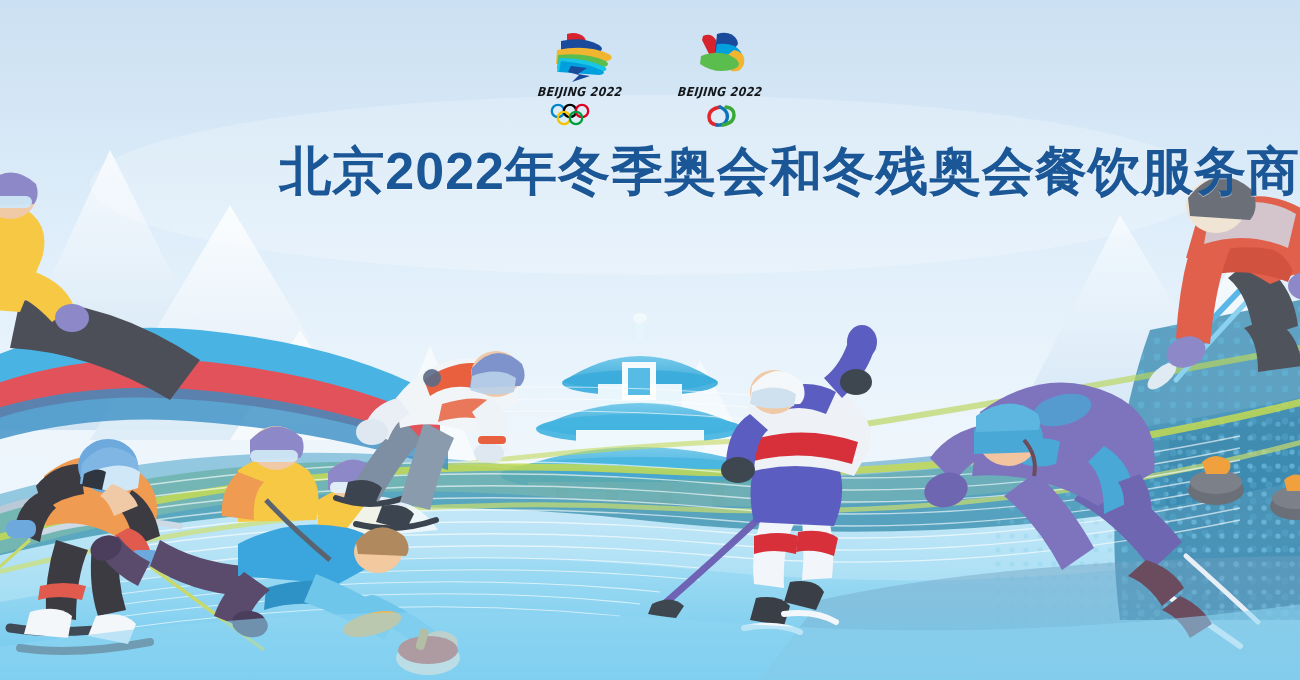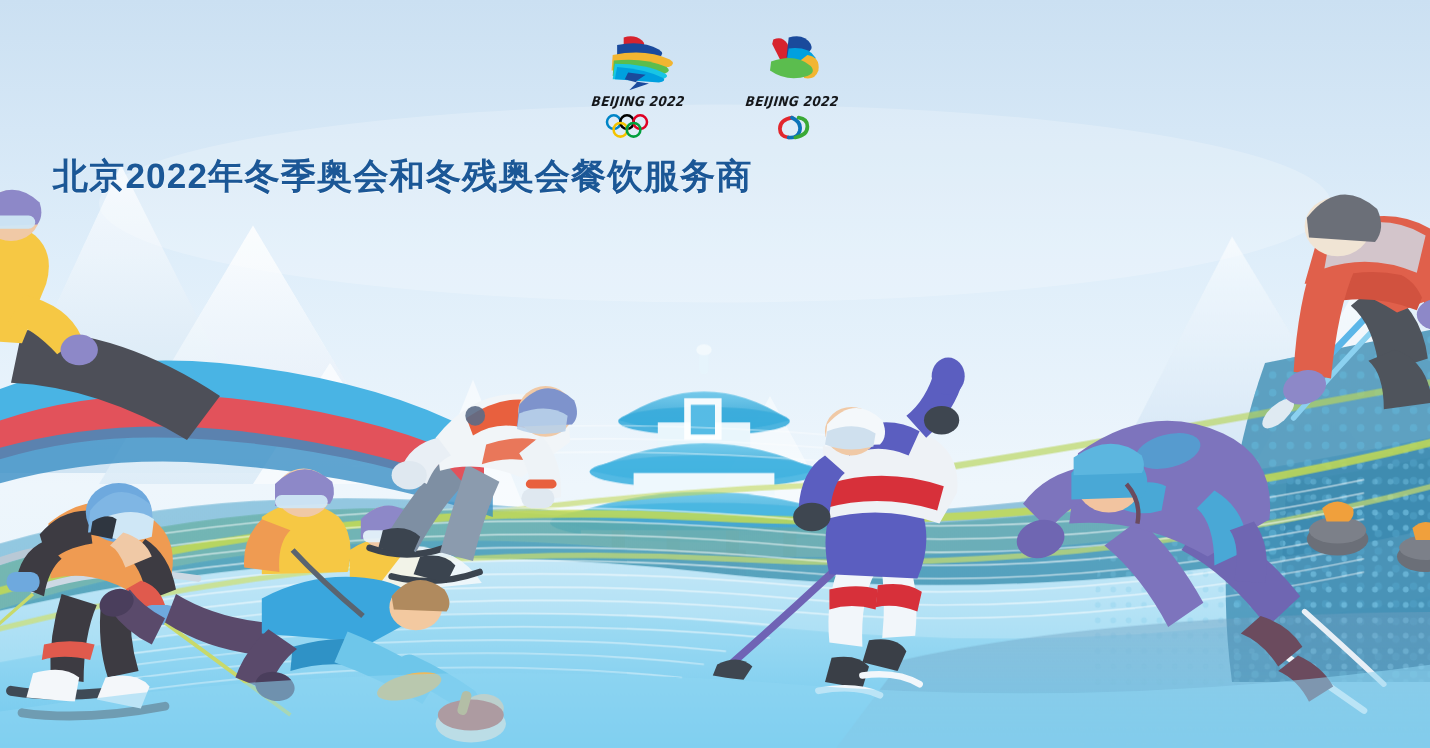--- a/index.html
+++ b/index.html
@@ -45,31 +45,30 @@
     transform:skewX(-6deg) scaleY(1.12);
     white-space:nowrap;
   }
   .marks{margin-top:4px;height:24px;width:70px;}
 
   
   #title{
     position:absolute;
     top:143px;
     left:0;right:0;
-    text-align:left;
+    text-align:right;
     z-index:45;
     font-family:"Liberation Sans","DejaVu Sans",sans-serif;
     font-weight:bold;
-    font-size:32px;
+    font-size:52px;
     line-height:1.1;
     letter-spacing:1px;
     color:#1b5796;
     text-shadow:0 1px 0 rgba(255,255,255,.45);
     white-space:nowrap;
-    padding-left:48px;
   }
 </style>
 </head>
 <body>
 
 <div id="banner">
 
   <div class="layer">
     <svg class="svgfull" viewBox="0 0 1300 680" preserveAspectRatio="none" aria-hidden="true">
       <defs>

